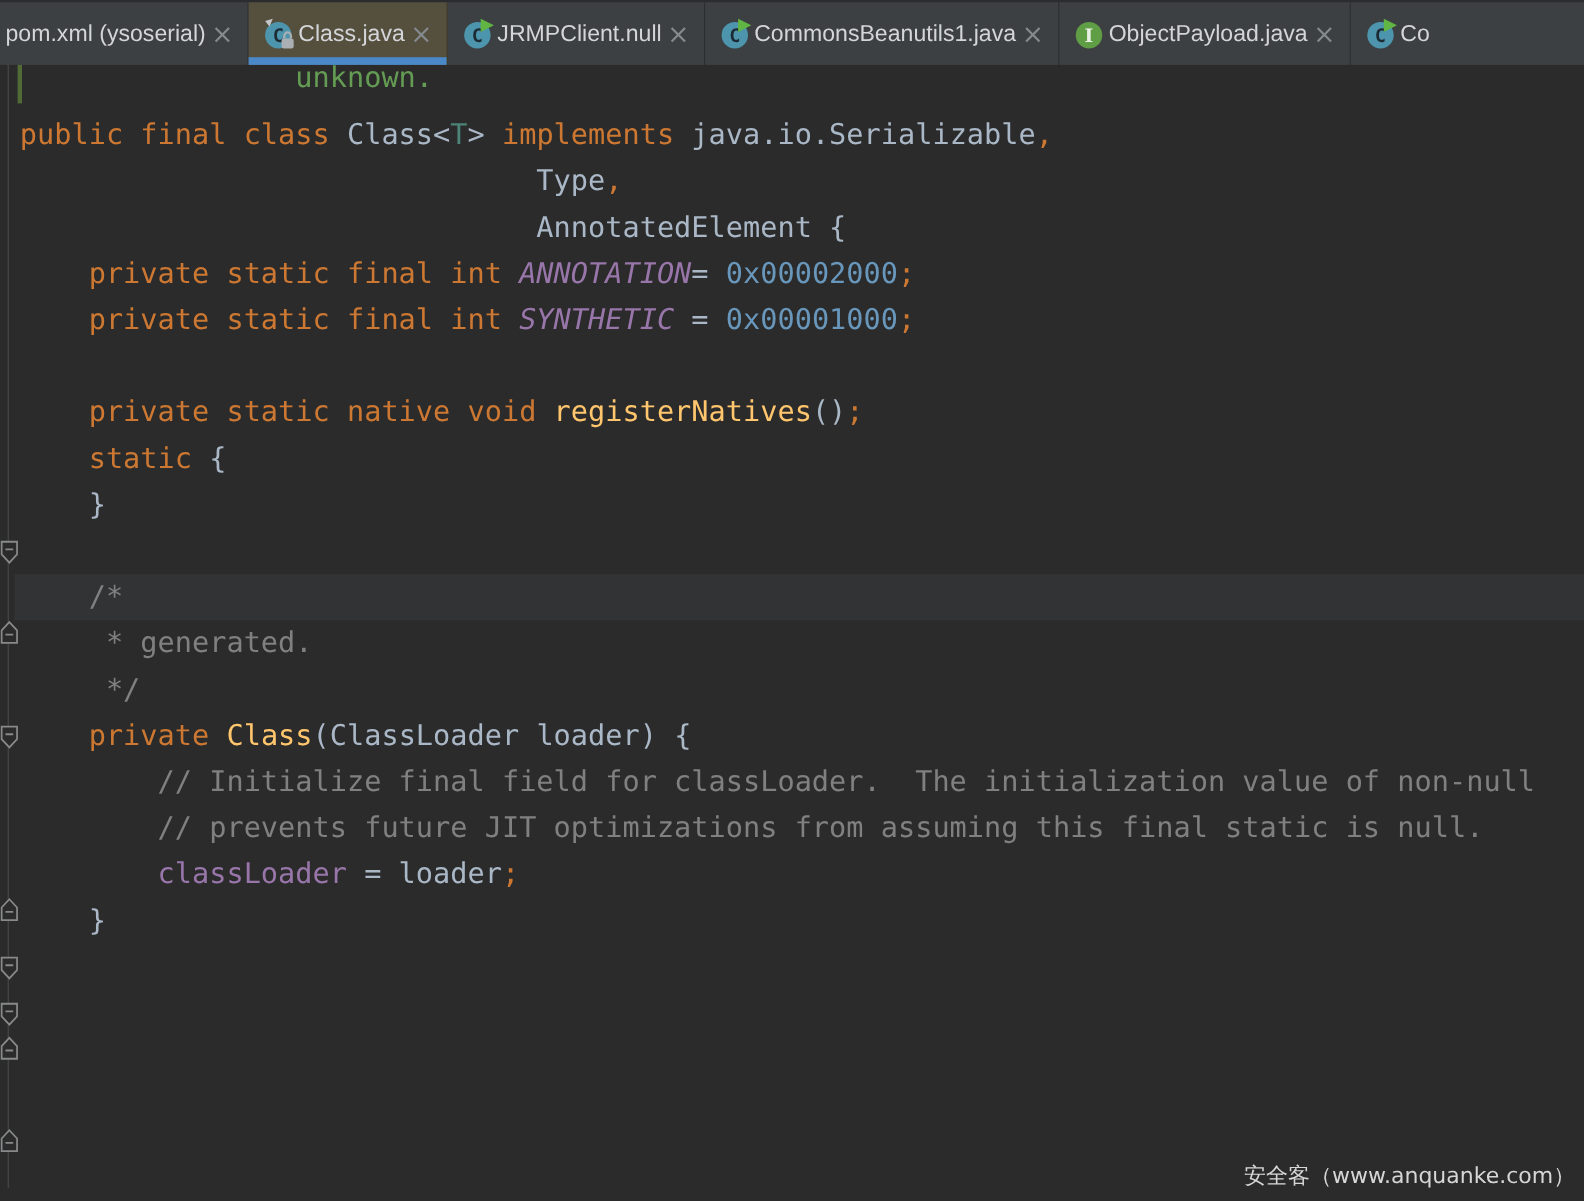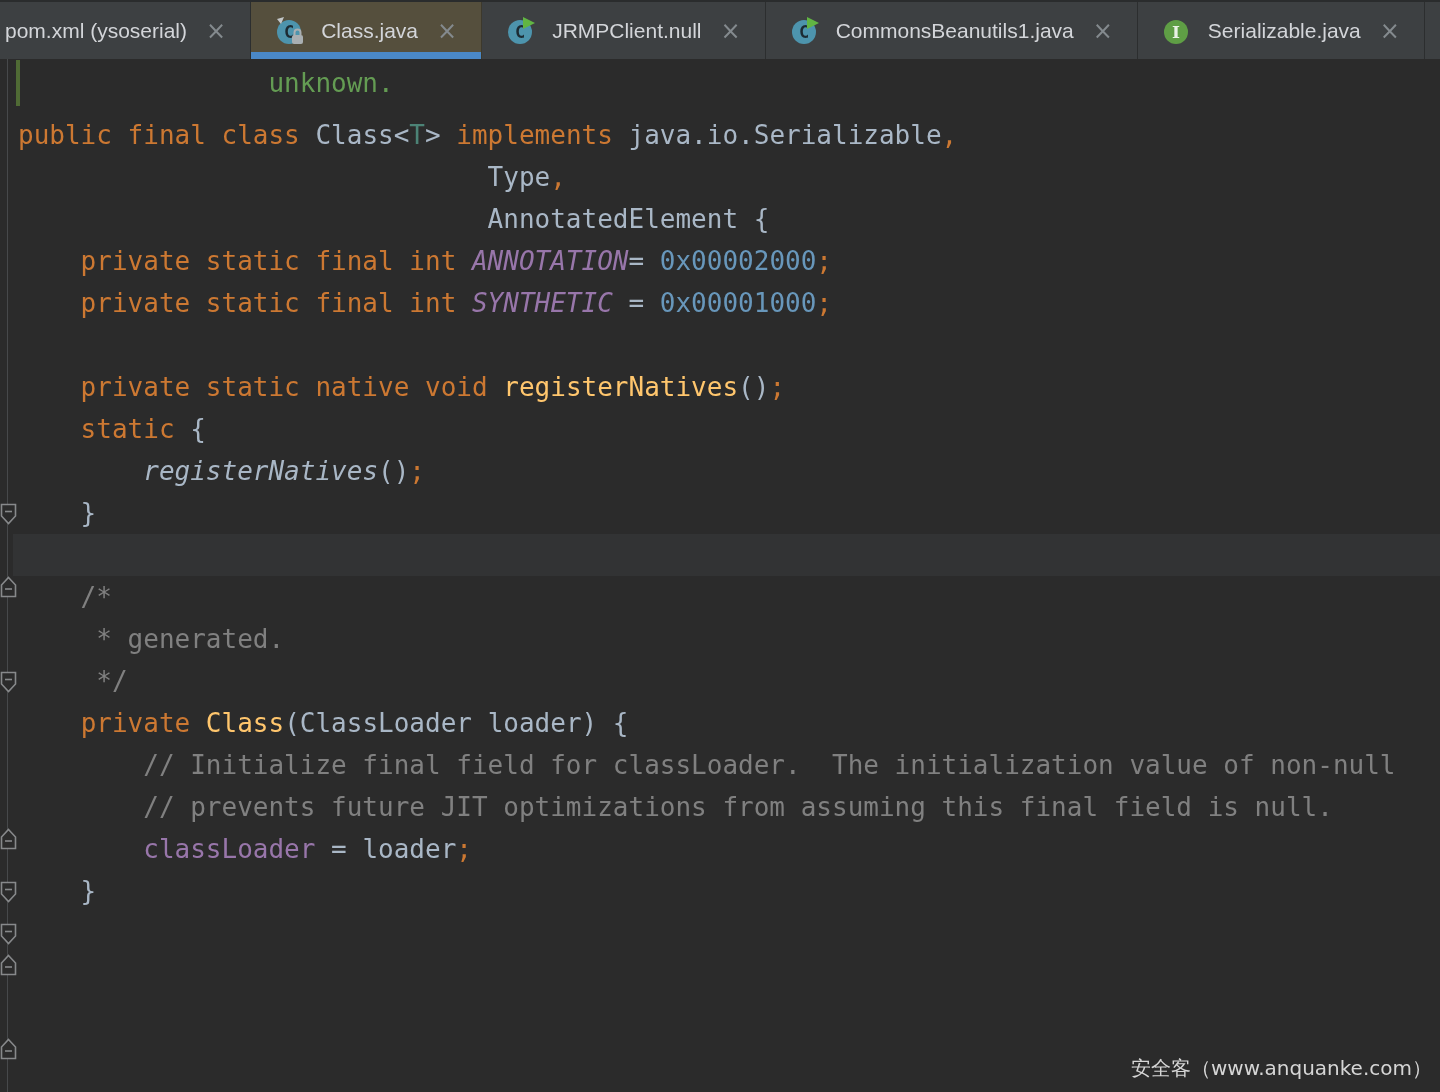--- a/index.html
+++ b/index.html
@@ -4,32 +4,32 @@
 <style>
   html,body{margin:0;padding:0;background:#1e1e1e;}
   #stage{position:relative;width:1440px;height:1092px;overflow:hidden;
          background:var(--editor_bg);font-family:"Liberation Sans",sans-serif;}
 
   
   #tabbar{position:absolute;left:0;top:0;width:1440px;height:57px;
           background:var(--tabbar_bg);border-top:2px solid #2a2c2d;
           display:flex;flex-direction:row;align-items:stretch;z-index:20;overflow:hidden;}
   .tab{position:relative;display:flex;align-items:center;flex:none;
-       padding:0 24px;gap:16px;color:var(--tab_text);font-size:21px;
+       padding:0 13px;gap:2px;color:var(--tab_text);font-size:21px;
        border-right:1px solid rgba(0,0,0,0.28);cursor:default;white-space:nowrap;}
   .tab.first{padding-left:5px;}
   .tab.active{background:var(--tab_active_bg);}
   .tab .underline{position:absolute;left:0;right:0;bottom:0;height:7px;background:var(--tab_underline);}
   .tab .ticon{flex:none;width:30px;height:30px;}
   .tab .tclose{color:var(--close);font-size:24px;line-height:24px;margin-left:3px;
                font-family:"DejaVu Sans",sans-serif;}
   .tab.clipped{padding-right:0;border-right:none;}
 
   
-  #editor{position:absolute;left:0;top:57px;width:1440px;height:1035px;
+  #editor{position:absolute;left:0;top:45px;width:1440px;height:1035px;
           font-family:"DejaVu Sans Mono",monospace;font-size:26px;}
   #gutter-line{position:absolute;left:7px;top:0;bottom:0;width:1px;background:var(--gutter_line);z-index:3;}
   #change-bar{position:absolute;left:16px;top:3px;width:4px;height:46px;background:var(--change_bar);z-index:3;}
   #current-line{position:absolute;left:13px;right:0;height:42px;background:var(--current_line);z-index:1;}
   #doc-block,#code-block{position:absolute;left:18px;z-index:2;}
   #doc-block{top:-37px;}
   #code-block{top:57px;}
   .cl{height:42px;line-height:42px;white-space:pre;color:var(--plain);}
   .fold{position:absolute;left:0;width:17px;height:22px;z-index:4;}
 
@@ -63,29 +63,28 @@
       </div>
     <div id="code-block">
         <div class="cl"><span class="s-kw">public final class </span><span class="s-plain">Class&lt;</span><span class="s-tp">T</span><span class="s-plain">&gt; </span><span class="s-kw">implements </span><span class="s-plain">java.io.Serializable</span><span class="s-kw">,</span></div>
         <div class="cl"><span class="s-plain">                              Type</span><span class="s-kw">,</span></div>
         <div class="cl"><span class="s-plain">                              AnnotatedElement {</span></div>
         <div class="cl"><span class="s-kw">    private static final int </span><span class="s-const">ANNOTATION</span><span class="s-plain">= </span><span class="s-num">0x00002000</span><span class="s-kw">;</span></div>
         <div class="cl"><span class="s-kw">    private static final int </span><span class="s-const">SYNTHETIC</span><span class="s-plain"> = </span><span class="s-num">0x00001000</span><span class="s-kw">;</span></div>
         <div class="cl"></div>
         <div class="cl"><span class="s-kw">    private static native void </span><span class="s-method">registerNatives</span><span class="s-plain">()</span><span class="s-kw">;</span></div>
         <div class="cl"><span class="s-kw">    static </span><span class="s-plain">{</span></div>
-        <div class="cl"><span class="s-plain">        </span><span class="s-call">registerNatives</span><span class="s-plain">()</span><span class="s-kw">;</span></div>
         <div class="cl"><span class="s-plain">    }</span></div>
         <div class="cl"></div>
         <div class="cl"><span class="s-comment">    /*</span></div>
         <div class="cl"><span class="s-comment">     * generated.</span></div>
         <div class="cl"><span class="s-comment">     */</span></div>
         <div class="cl"><span class="s-plain">    </span><span class="s-kw">private </span><span class="s-method">Class</span><span class="s-plain">(ClassLoader loader) {</span></div>
         <div class="cl"><span class="s-comment">        // Initialize final field for classLoader.  The initialization value of non-null</span></div>
-        <div class="cl"><span class="s-comment">        // prevents future JIT optimizations from assuming this final field is null.</span></div>
+        <div class="cl"><span class="s-comment">        // prevents future JIT optimizations from assuming this final static is null.</span></div>
         <div class="cl"><span class="s-plain">        </span><span class="s-field">classLoader</span><span class="s-plain"> = loader</span><span class="s-kw">;</span></div>
         <div class="cl"><span class="s-plain">    }</span></div>
       </div>
   <svg viewBox="0 0 17 22" class="fold" style="top: 446px;">
         <path d="M1.5,1.5 H15.5 V13 L8.5,20.5 L1.5,13 Z" fill="#2B2B2B" stroke="#87898B" stroke-width="1.6"></path>
                    <line x1="5" y1="8.5" x2="12" y2="8.5" stroke="#87898B" stroke-width="1.6"></line>
       </svg>
       <svg viewBox="0 0 17 22" class="fold" style="top: 519px;">
         <path d="M8.5,1.5 L15.5,9 V20.5 H1.5 V9 Z" fill="#2B2B2B" stroke="#87898B" stroke-width="1.6"></path>
                    <line x1="5" y1="13" x2="12" y2="13" stroke="#87898B" stroke-width="1.6"></line>
@@ -149,21 +148,21 @@
           <polygon points="17,1 29,7 17,13" fill="#61B543"></polygon>
         </svg>
         <span>CommonsBeanutils1.java</span>
         <span class="tclose">×</span>
       </div>
       <div class="tab">
         <svg viewBox="0 0 30 30" class="ticon">
           <circle cx="14" cy="16" r="12" fill="#5F9E45"></circle>
           <text x="14" y="22" text-anchor="middle" font-size="17" font-weight="bold" font-family="DejaVu Serif,serif" fill="#E9F1E5">I</text>
         </svg>
-        <span>Serializable.java</span>
+        <span>ObjectPayload.java</span>
         <span class="tclose">×</span>
       </div>
       <div class="tab clipped">
         <svg viewBox="0 0 30 30" class="ticon">
           <circle cx="14" cy="16" r="12" fill="#4D94AD"></circle>
           <text x="14" y="22" text-anchor="middle" font-size="17" font-weight="bold" font-family="DejaVu Sans Mono,monospace" fill="#1C2B33">C</text>
           <polygon points="17,1 29,7 17,13" fill="#61B543"></polygon>
         </svg>
         <span>Co</span>
       </div>

